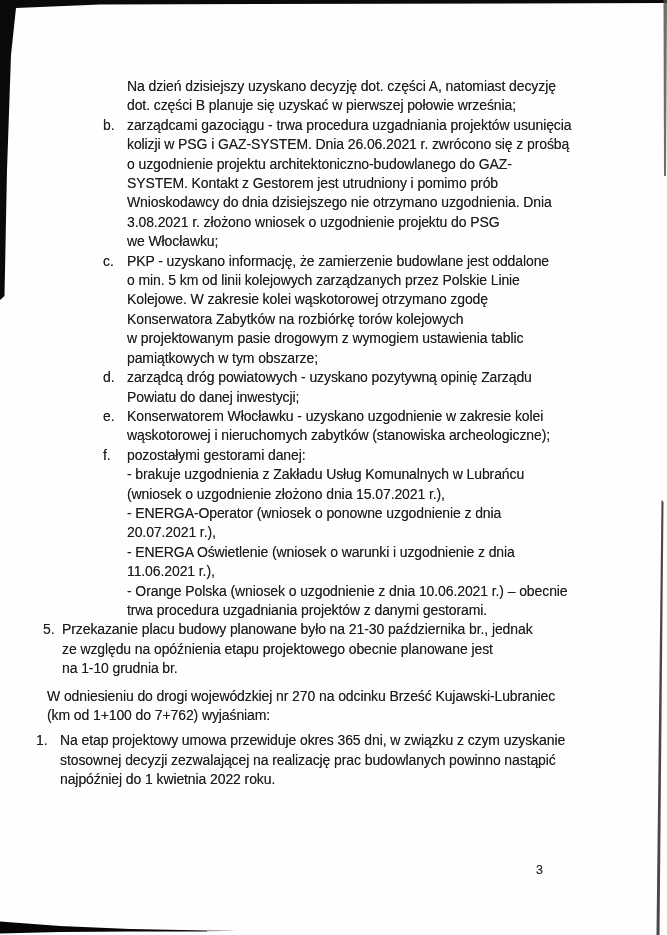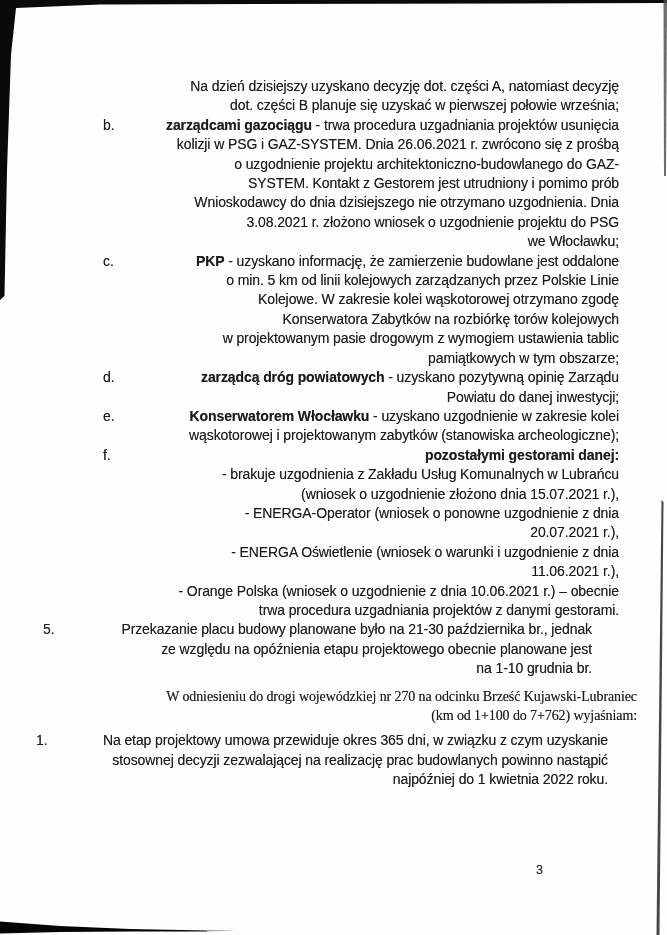--- a/index.html
+++ b/index.html
@@ -15,39 +15,38 @@
     background:#fefefe;
   }
   .content{
     position:absolute;
     top:77px;left:0;width:552px;
     font-size:14px;
     line-height:19.4px;
     color:#1c1c1c;
     letter-spacing:-0.1px;
     text-shadow:0 0 0.5px rgba(25,25,25,0.55);
-    text-align:right;
   }
   .pre{white-space:pre-line;}
   .intro{
     margin-left:127px;width:492px;
   }
   .litem{
     position:relative;
     margin-left:127px;width:492px;
   }
   .litem .marker{
     position:absolute;left:-24px;top:0;
   }
-  .bold{font-weight:bold;}
+  .bold{font-weight:normal;}
   .num-item{position:relative;}
   .item5{margin-left:62px;width:530px;}
   .item5 .marker{position:absolute;left:-19px;top:0;}
   .para{
-    margin-left:47px;width:590px;margin-top:8px;font-family:Liberation Serif, serif;
+    margin-left:47px;width:590px;margin-top:8px;
   }
   .item1{margin-left:60px;width:548px;margin-top:6px;}
   .item1 .marker{position:absolute;left:-24px;top:0;}
   .pagenum{
     position:absolute;
     top:863px;left:536px;
     font-size:12.5px;
     color:#2a2a2a;
     text-shadow:0 0 0.5px rgba(25,25,25,0.5);
   }
@@ -89,21 +88,21 @@
 
     <div class="litem">
       <span class="marker">d.</span>
       <span class="pre"><span class="bold">zarządcą dróg powiatowych</span><span> - uzyskano pozytywną opinię Zarządu
 Powiatu do danej inwestycji;</span></span>
     </div>
 
     <div class="litem">
       <span class="marker">e.</span>
       <span class="pre"><span class="bold">Konserwatorem Włocławku</span><span> - uzyskano uzgodnienie w zakresie kolei
-wąskotorowej i projektowanym zabytków (stanowiska archeologiczne);</span></span>
+wąskotorowej i nieruchomych zabytków (stanowiska archeologiczne);</span></span>
     </div>
 
     <div class="litem">
       <span class="marker">f.</span>
       <span class="pre"><span class="bold">pozostałymi gestorami danej:</span><span>
 - brakuje uzgodnienia z Zakładu Usług Komunalnych w Lubrańcu
 (wniosek o uzgodnienie złożono dnia 15.07.2021 r.),
 - ENERGA-Operator (wniosek o ponowne uzgodnienie z dnia
 20.07.2021 r.),
 - ENERGA Oświetlenie (wniosek o warunki i uzgodnienie z dnia

